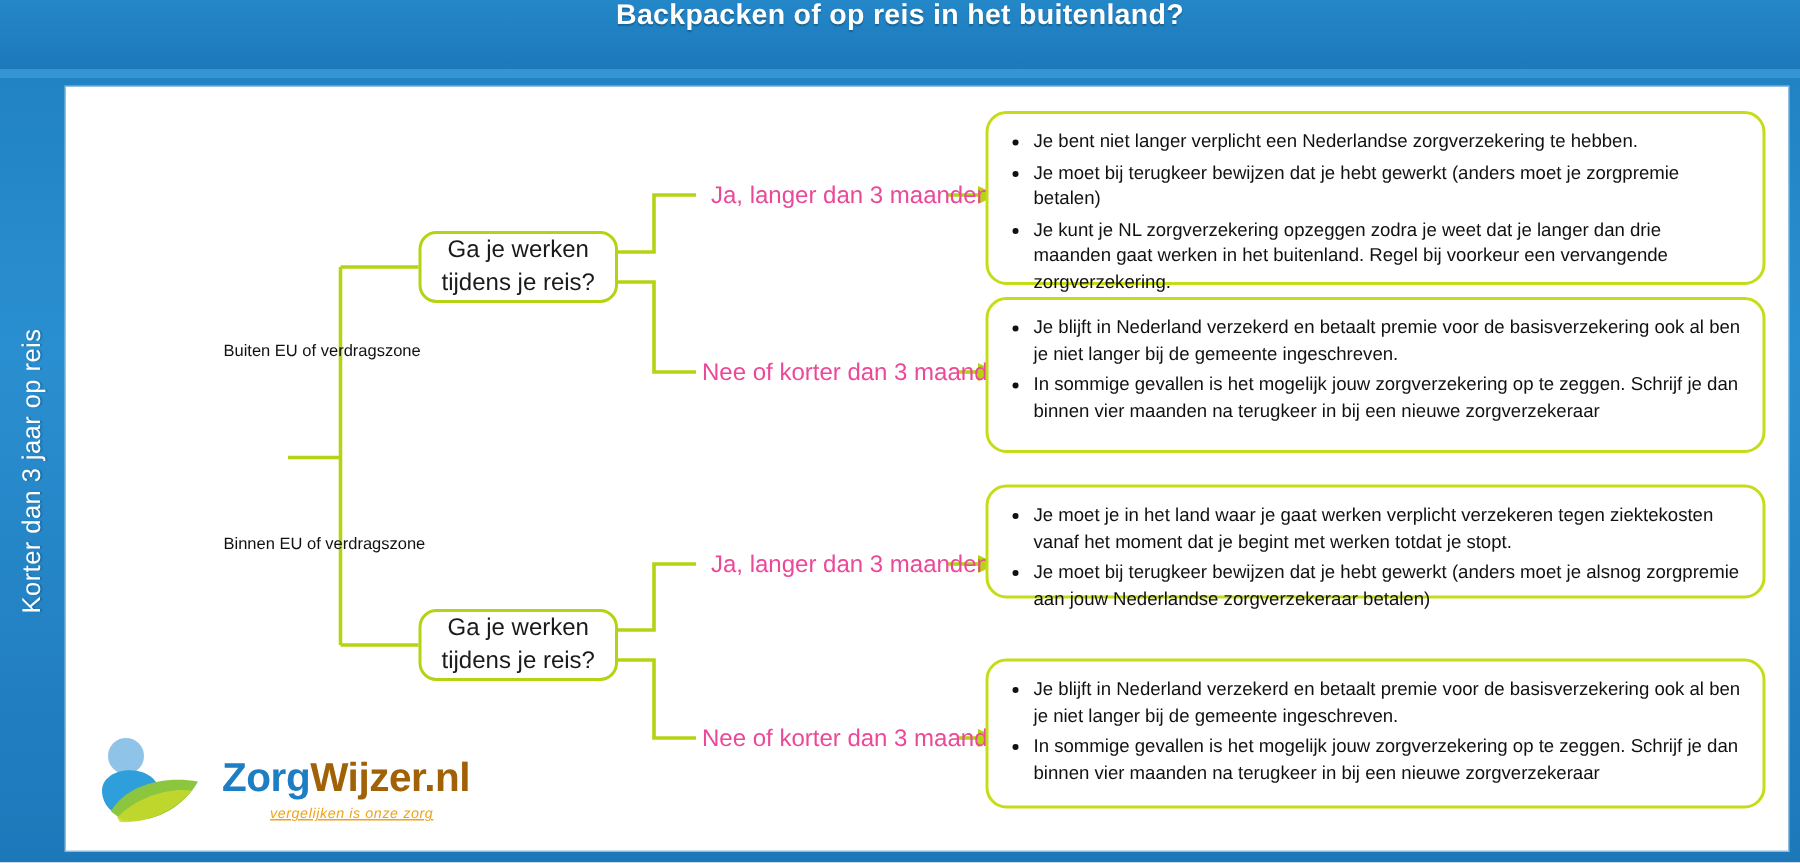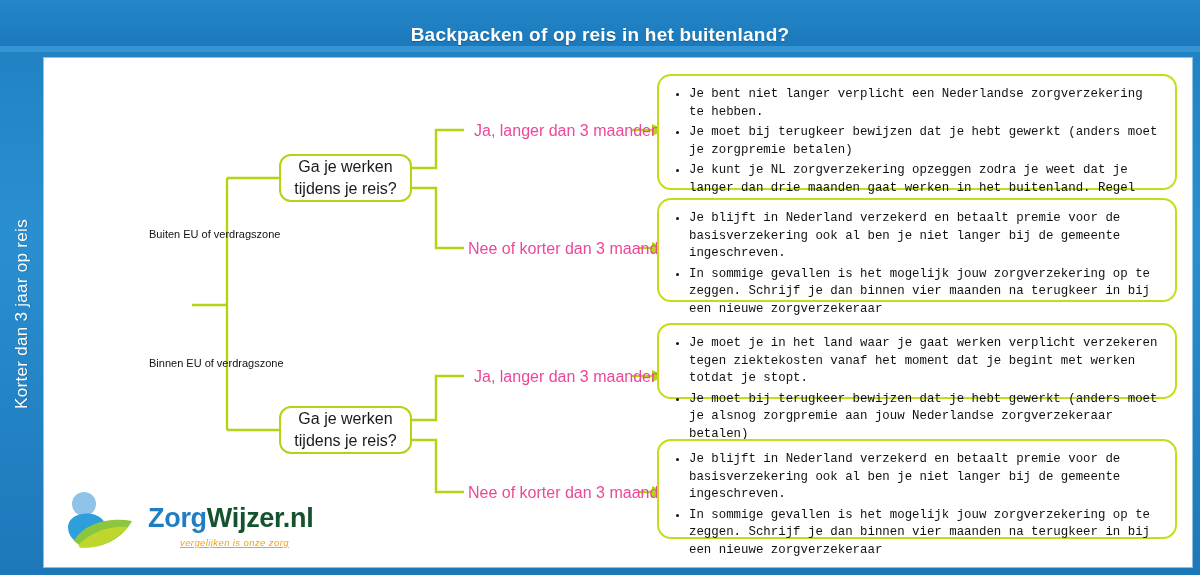--- a/index.html
+++ b/index.html
@@ -19,21 +19,21 @@
     height: 575px;
     background: linear-gradient(to bottom, #1e7fc0 0%, #2a8fd0 40%, #1d78ba 100%);
   }
   .header-band {
     position: absolute;
     left: 0; top: 0;
     width: 1200px;
     height: 46px;
     background: linear-gradient(to bottom, #2487c8 0%, #1c79bb 100%);
     display: flex;
-    align-items: flex-end;
+    align-items: flex-start;
     justify-content: center;
   }
   .header-title {
     color: #ffffff;
     font-size: 19px;
     font-weight: bold;
     letter-spacing: 0.2px;
     text-shadow: 0 1px 1px rgba(0,0,0,0.25);
   }
   .header-underline {
@@ -101,21 +101,20 @@
     box-sizing: border-box;
     border: 2px solid #c6dc18;
     border-radius: 14px;
     background: #ffffff;
     padding: 10px 14px 10px 10px;
   }
   .callout ul {
     margin: 0;
     padding: 0 0 0 20px;
     list-style: disc;
-    font-family: Liberation Mono, monospace;
   }
   .callout li {
     font-size: 12.4px;
     color: #111111;
     line-height: 1.42;
     margin-bottom: 3px;
   }
   .callout li::marker {
     color: #111111;
   }
@@ -140,21 +139,21 @@
   }
   .logo-text {
     position: absolute;
     left: 86px;
     top: 16px;
     font-size: 27px;
     font-weight: bold;
     letter-spacing: -0.3px;
   }
   .logo-text .zorg { color: #1e7ec4; }
-  .logo-text .wijzer { color: #14532d; margin-top: 43px; }
+  .logo-text .wijzer { color: #a16207; margin-top: 43px; }
   .logo-tag {
     position: absolute;
     left: 118px;
     top: 50px;
     font-size: 9.5px;
     color: #f0a31a;
     font-style: italic;
     letter-spacing: 0.4px;
     text-decoration: underline;
   }

